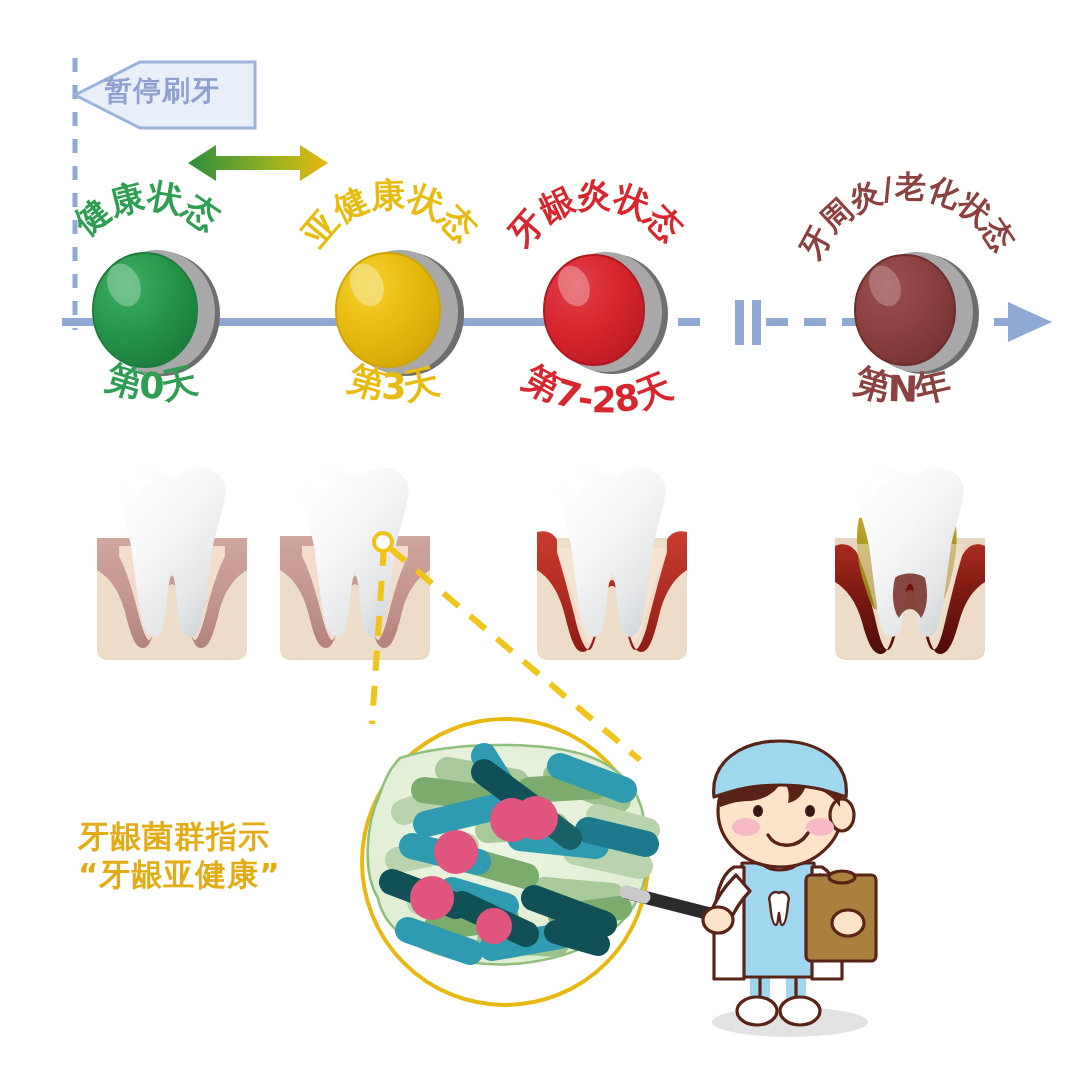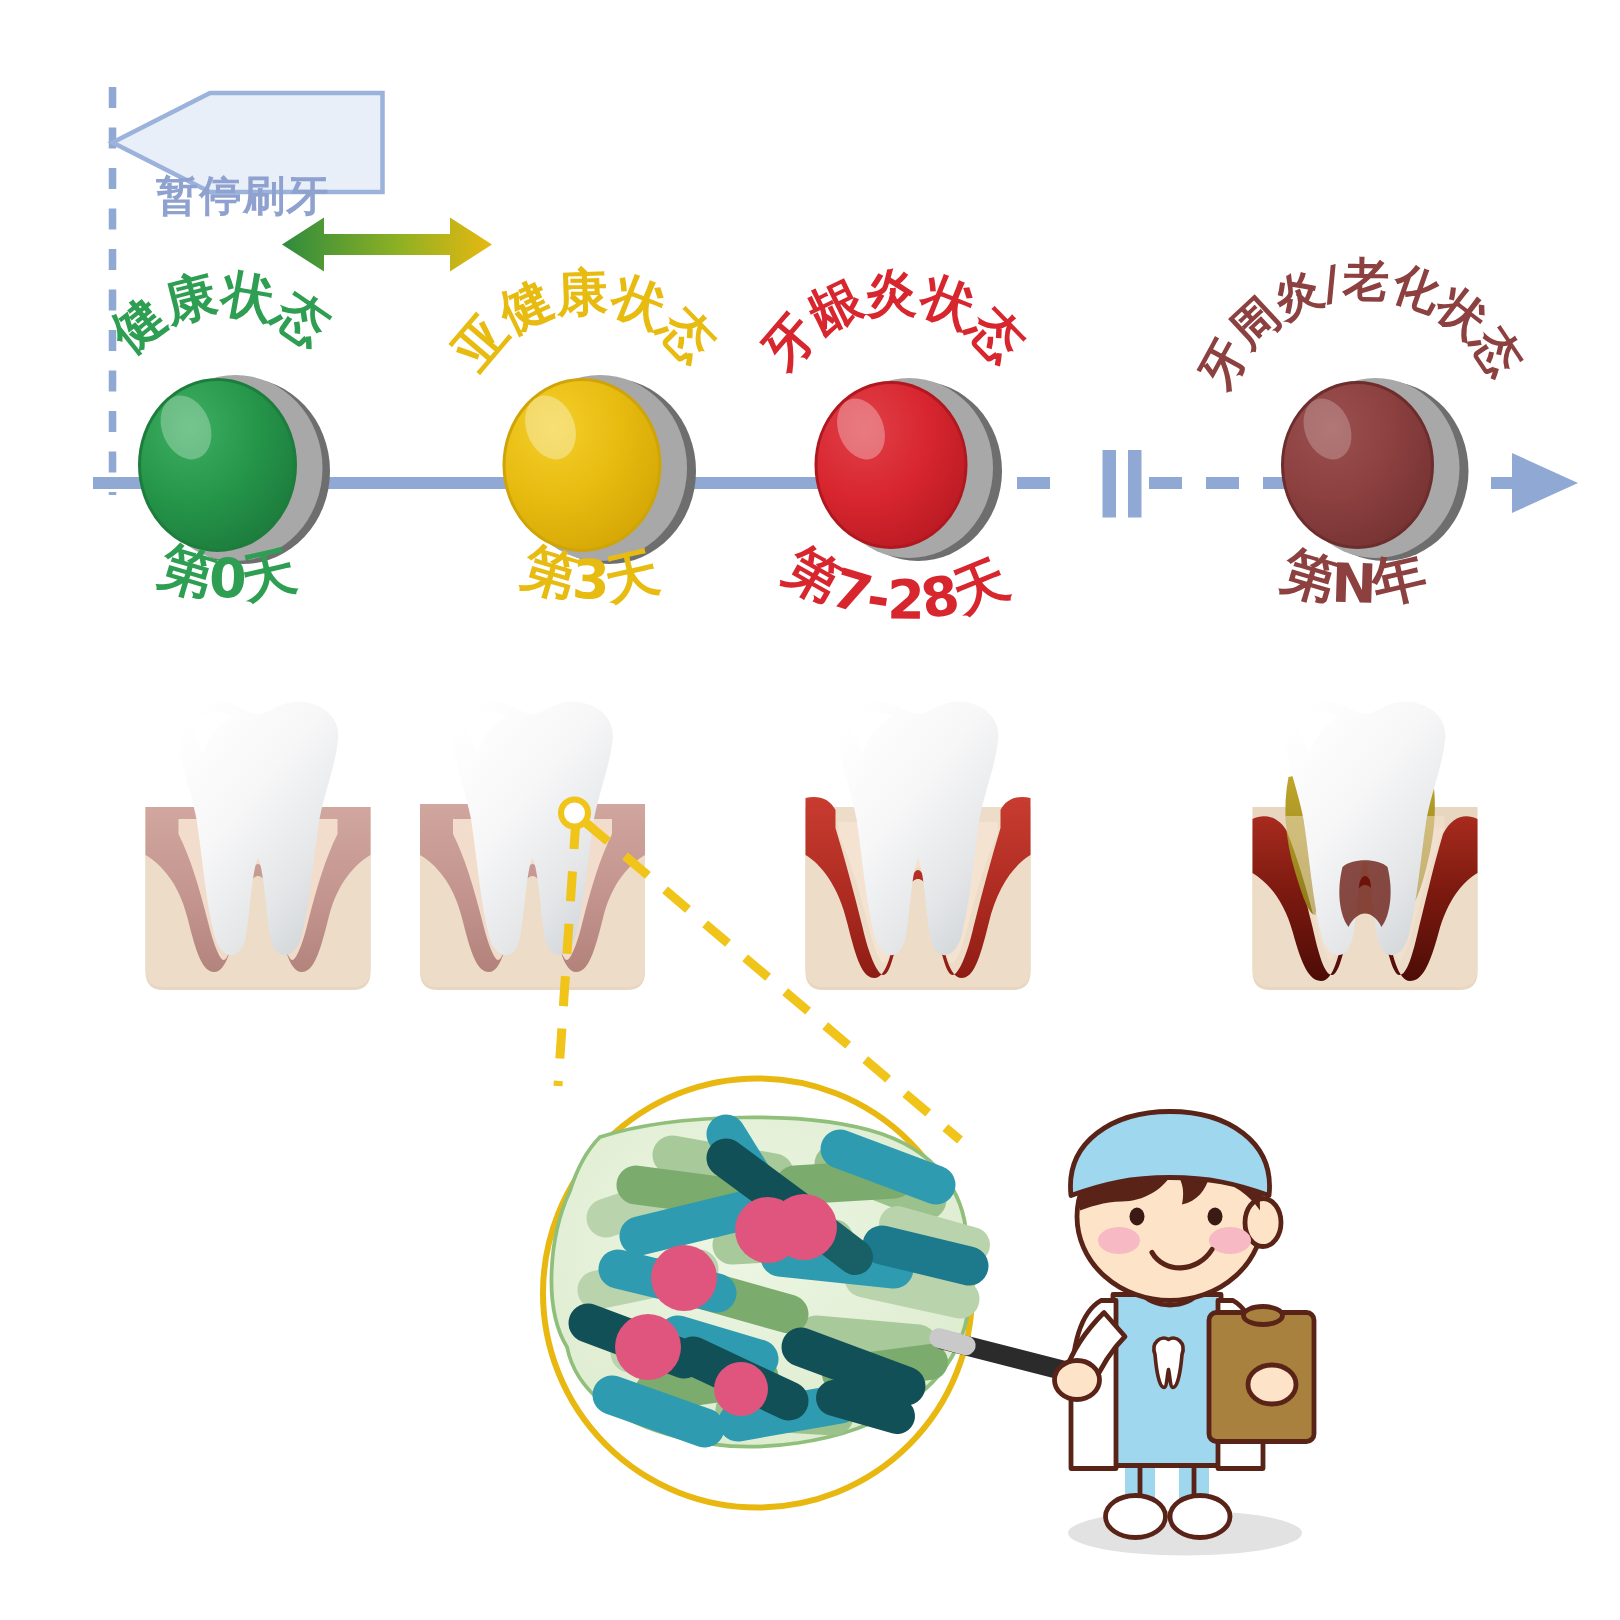--- a/index.html
+++ b/index.html
@@ -24,21 +24,20 @@
     font-size:31px;
     color:#e3ac14;
   }
   #pause-banner-text{
     position:absolute;left:104px;top:72px;
     font-size:28px;font-weight:bold;
     color:#8fa1cf;
     font-family:"DejaVu Sans","Liberation Sans",sans-serif;
     letter-spacing:1px;
     white-space:nowrap;
-    margin-top:40px;
   }
 </style>
 </head>
 <body>
 
 <div id="stage">
 
   <svg class="abs" style="left:0;top:0;" width="1080" height="450">
     <defs>
       <linearGradient id="gradArrow" x1="0" y1="0" x2="1" y2="0">
@@ -331,20 +330,24 @@
 
     <g fill="#e0557e">
       <circle cx="512" cy="820" r="22"></circle>
       <circle cx="536" cy="818" r="22"></circle>
       <circle cx="456" cy="852" r="22"></circle>
       <circle cx="432" cy="898" r="22"></circle>
       <circle cx="494" cy="926" r="18"></circle>
     </g>
   </svg>
 
+  <div id="callout-caption">
+    <div class="cap-line">牙龈菌群指示</div>
+    <div class="cap-line">“牙龈亚健康”</div>
+  </div>
 
   <svg class="abs" style="left:610px;top:735px;" width="310" height="320" viewBox="0 0 310 320">
     <g stroke="#5a2318" stroke-width="3.2" stroke-linejoin="round" stroke-linecap="round">
 
       <ellipse cx="180" cy="287" rx="78" ry="15" fill="#e2e2e2" stroke="none"></ellipse>
 
       <g>
         <line x1="18" y1="158" x2="112" y2="182" stroke="#2b2b2b" stroke-width="13"></line>
         <line x1="16" y1="157" x2="34" y2="162" stroke="#c9c9c9" stroke-width="13"></line>
       </g>

